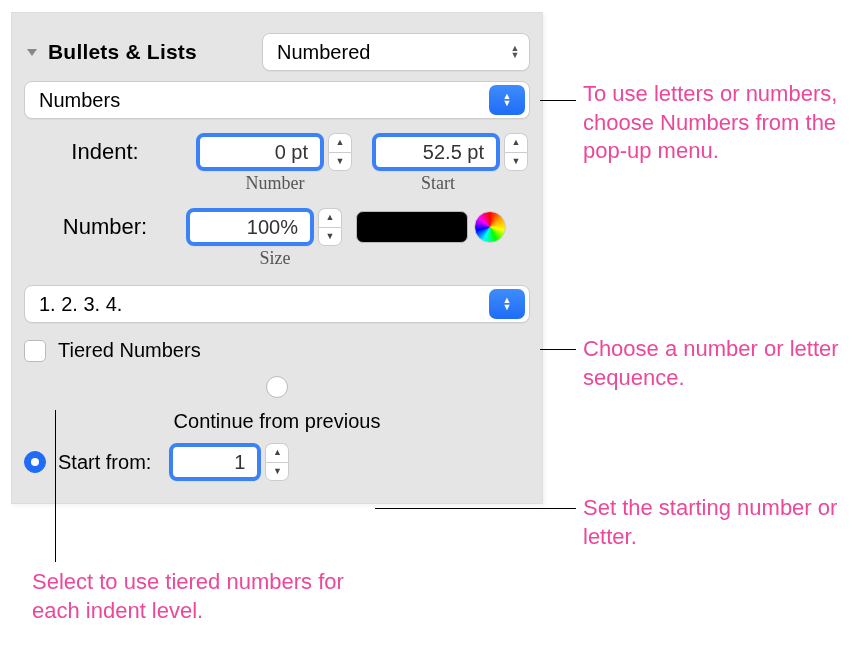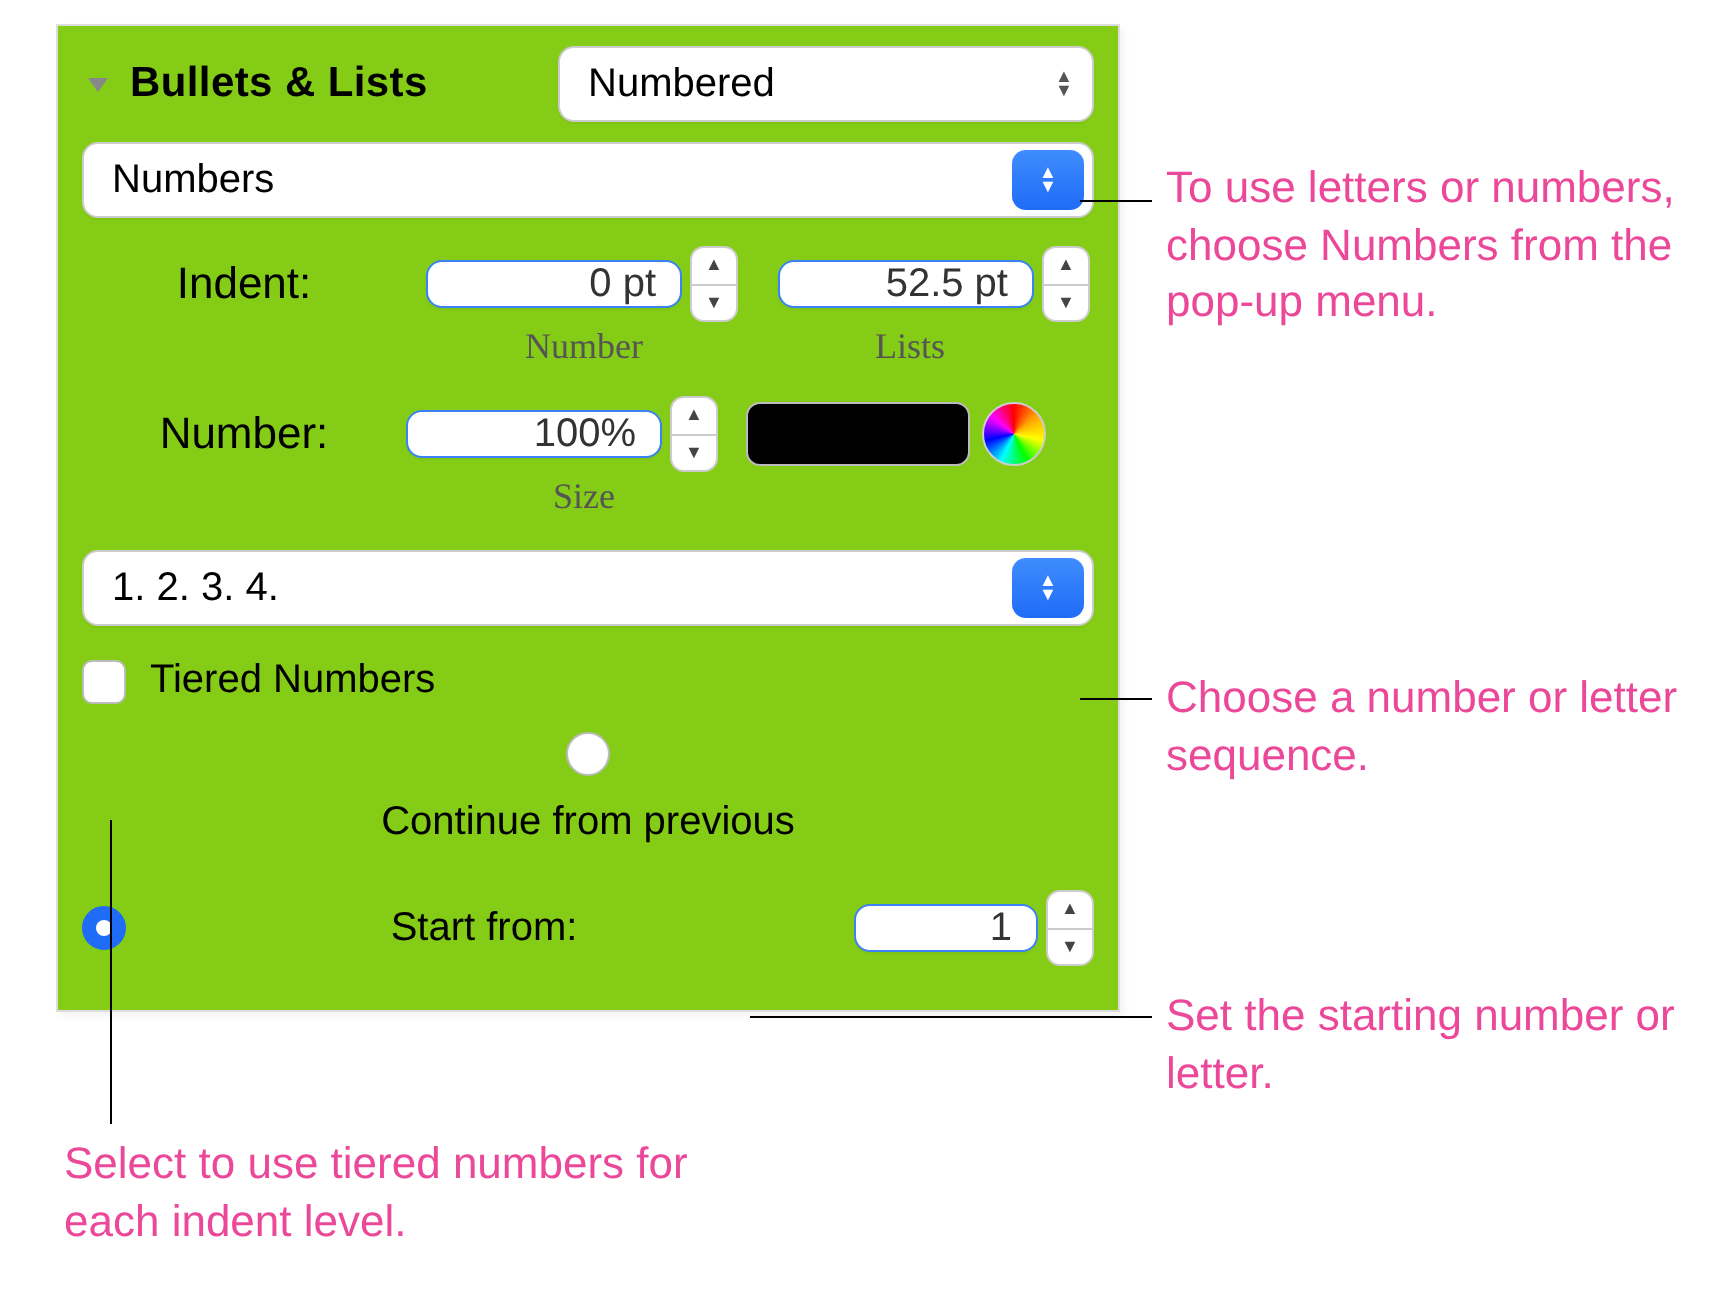--- a/index.html
+++ b/index.html
@@ -9,27 +9,27 @@
     font-family: -apple-system, "Helvetica Neue", Helvetica, Arial, sans-serif;
     font-size: 20px;
     background: #fff;
     color: #000;
     width: 868px;
     height: 654px;
     position: relative;
   }
   .panel {
     position: absolute;
-    left: 28px;
+    left: 11px;
     top: 12px;
     width: 532px;
     border: 1px solid #ddd;
     box-shadow: 2px 2px 4px rgba(0,0,0,0.05);
-    padding: 10px 12px 22px 12px;
-    background: #84cc16;
+    padding: 20px 12px 22px 12px;
+    background: #e5e5e5;
   }
   .section-header {
     display: flex;
     align-items: center;
     gap: 8px;
     margin-bottom: 10px;
   }
   .disclosure-triangle svg { display:block; }
   .section-title { font-weight: 600; font-size: 21px; letter-spacing: .2px;}
   .popup {
@@ -59,23 +59,23 @@
     display:flex; flex-direction:column; align-items:center; justify-content:center;
     color:#fff;
   }
   .caret-up, .caret-down { font-size: 9px; line-height: 7px; }
   .row { display:flex; align-items:center; margin-top:10px; }
   .field-label { font-size:22px; text-align:center; }
   .stepper-field {
     display:flex; align-items:center;
   }
   .textbox {
-    border:1px solid #3b82f6;
+    border:4px solid #3b82f6;
     border-radius:8px;
-    height:24px;
+    height:38px;
     padding: 0 12px;
     font-size:20px;
     text-align:right;
     background:#fff;
     color:#333;
     display:flex; align-items:center; justify-content:flex-end;
     box-shadow: 0 1px 1px rgba(0,0,0,0.04);
   }
   .stepper {
     width:24px; height:38px;
@@ -169,21 +169,21 @@
         <div class="stepper">
           <div class="stepper-btn">▲</div>
           <div class="stepper-btn">▼</div>
         </div>
       </div>
     </div>
   </div>
   <div class="sublabels">
     <div style="width:172px;"></div>
     <div style="width:158px; text-align:center; color:#555;">Number</div>
-    <div style="width:168px; text-align:center; color:#555;">Lists</div>
+    <div style="width:168px; text-align:center; color:#555;">Start</div>
   </div>
 
   <div class="row" style="margin-top:14px; ">
     <div class="field-label" style="width:162px;">Number:</div>
     <div class="stepper-field">
       <div class="textbox" style="width:128px;">100%</div>
       <div class="stepper">
         <div class="stepper-btn">▲</div>
         <div class="stepper-btn">▼</div>
       </div>
@@ -209,21 +209,21 @@
   <div class="row" style="margin-top:16px; gap:12px; align-items:center;">
     <div class="checkbox-box"></div>
     <span>Tiered Numbers</span>
   </div>
 
   <div class="row" style="margin-top:14px; gap:12px; align-items:center;flex-direction:column;">
     <div class="radio-circle"></div>
     <span>Continue from previous</span>
   </div>
 
-  <div class="row" style="margin-top:22px; gap:29px; align-items:center;justify-content:space-between;">
+  <div class="row" style="margin-top:10px; gap:12px; align-items:center;">
     <div class="radio-circle checked"></div>
     <span>Start from:</span>
     <div class="stepper-field" style="margin-left:6px;">
       <div class="textbox" style="width:92px;">1</div>
       <div class="stepper">
         <div class="stepper-btn">▲</div>
         <div class="stepper-btn">▼</div>
       </div>
     </div>
   </div>

